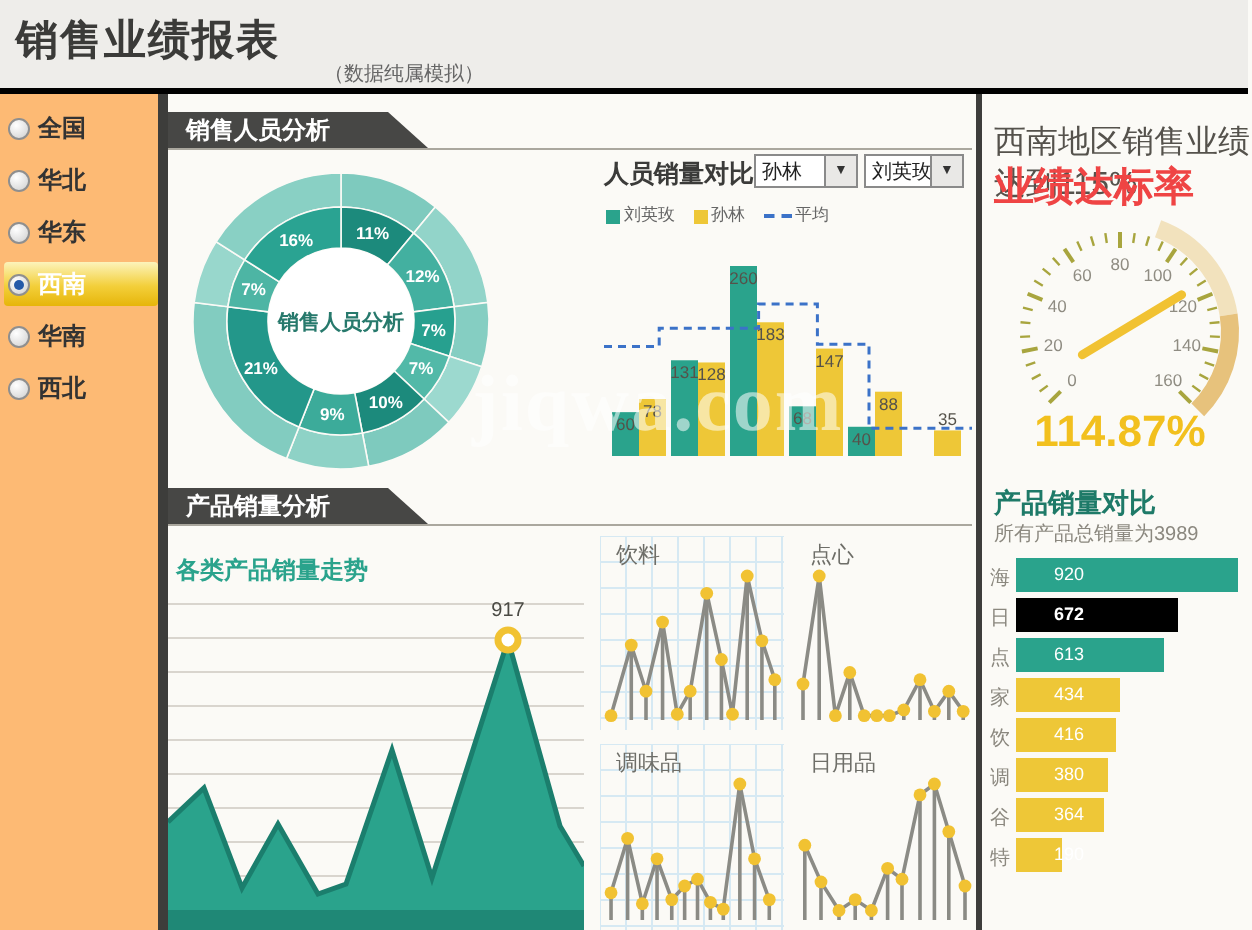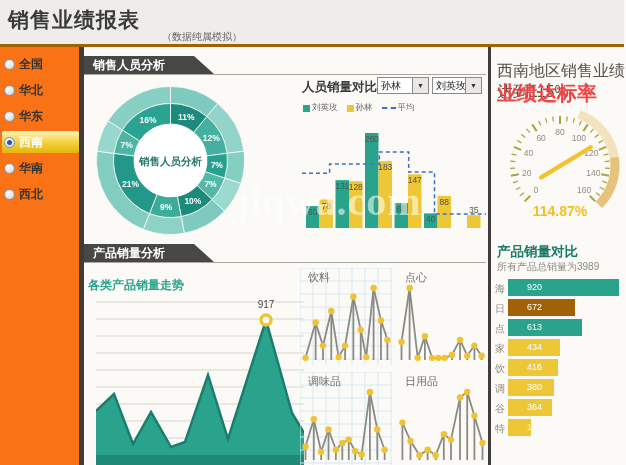--- a/index.html
+++ b/index.html
@@ -1,23 +1,23 @@
 <!DOCTYPE html>
 <html><head>
 <meta charset="utf-8">
 <style>
   html,body{margin:0;padding:0;background:#ddd;}
   #app{position:relative;width:626px;height:465px;background:#fbfaf6;overflow:hidden;
        font-family:"Liberation Sans",sans-serif;}
   .abs{position:absolute;}
   header{position:absolute;left:0;top:0;width:624px;height:44px;background:#eeedea;
-         border-bottom:3px solid #a16207;z-index:3;}
+         border-bottom:3px solid #000000;z-index:3;}
   .title{position:absolute;left:8px;top:6px;font-size:21px;font-weight:bold;color:#3b3b39;letter-spacing:1px;}
   .subtitle{position:absolute;left:162px;top:18px;font-size:10px;color:#666;margin-top:12px;}
-  .sidebar{position:absolute;left:0;top:47px;width:79px;height:418px;background:#f97316;
+  .sidebar{position:absolute;left:0;top:47px;width:79px;height:418px;background:#fdba74;
            padding-top:6px;box-sizing:border-box;}
   .side-item{display:flex;align-items:center;gap:4px;height:22px;margin:0 0 4px 2px;
              padding-left:2px;font-size:12px;font-weight:bold;color:#333;cursor:pointer;}
   .side-item.sel{background:linear-gradient(#fcf3bb,#f3cf3a 55%,#e6b50a);color:#fff;border-radius:2px;}
   .radio{width:11px;height:11px;border-radius:50%;border:1px solid #8f8f8f;
          background:radial-gradient(circle at 35% 30%,#fff,#cfcfcf);box-sizing:border-box;
          position:relative;flex:0 0 auto;}
   .radio.on::after{content:"";position:absolute;left:2px;top:2px;width:5px;height:5px;
          border-radius:50%;background:#2459a8;}
   .vdiv{position:absolute;top:44px;bottom:0;background:#3d3d3b;z-index:2;}
@@ -31,21 +31,21 @@
   .combo-text{flex:1;padding-left:3px;white-space:nowrap;overflow:hidden;}
   .combo-btn{width:15px;height:100%;background:#e9e8e6;border-left:1px solid #8a8a8a;font-size:7px;
          color:#333;display:flex;align-items:center;justify-content:center;}
   .legend{left:303px;top:102px;display:flex;gap:9px;align-items:center;font-size:8.5px;color:#666;}
   .legend .sw{width:7px;height:7px;display:inline-block;margin-right:2px;}
   .legend .dash{width:14px;border-top:2px dashed #3b72c8;display:inline-block;margin-right:2px;}
   .legend .li{display:flex;align-items:center;}
   .trend-title{left:88px;top:277px;font-size:12px;font-weight:bold;color:#2aa38c;}
   .note{left:497px;top:61px;font-size:16px;color:#55524c;}
   .gauge-title{left:497px;top:80px;font-size:20px;font-weight:bold;color:#ef4444;}
-  .gauge-value{left:494px;top:203px;width:132px;text-align:center;font-size:14px;font-weight:bold;color:#f2c01e;}
+  .gauge-value{left:494px;top:203px;width:132px;text-align:center;font-size:22px;font-weight:bold;color:#f2c01e;}
   .hbar-title{left:497px;top:243px;font-size:13.5px;font-weight:bold;color:#1e7a68;}
   .hbar-sub{left:497px;top:260px;font-size:10px;color:#8b887f;}
   #hbars{left:493px;top:278px;width:133px;}
   .hrow{position:relative;height:20px;}
   .hrow .hlabel{position:absolute;left:2px;top:4px;font-size:10px;color:#8b887f;}
   .hrow .hbar{position:absolute;left:15px;top:1px;height:17px;}
   .hrow .hval{font-size:9px;color:#fff;line-height:17px;padding-left:19px;display:block;}
   .watermark{position:absolute;left:236px;top:178px;font-family:Liberation Serif, serif;font-size:40px;
              font-weight:bold;color:rgba(255,255,255,0.55);z-index:40;pointer-events:none;letter-spacing:1px;}
 </style>
@@ -171,21 +171,21 @@
         <text x="171.75" y="96.71153846153847" text-anchor="middle" font-size="8.5" fill="#55524a">35</text>
         <path d="M0,57.2 H27.6 V48.1 H77.3 V36.0 H106.7 V56.1 H132.5 V98.1 H184" fill="none" stroke="#3b72c8" stroke-width="1.5" stroke-dasharray="4 3"></path>
       </svg></div>
 
   <div class="banner" style="top:244px;">
     <span>产品销量分析</span>
   </div>
   <div class="banner-line" style="top:262px;"></div>
 
   <div class="abs trend-title">各类产品销量走势</div>
-  <div id="trend" class="abs" style="left:84px;top:292px;width:208px;height:173px;margin-left:12px;"><svg width="208" height="173">
+  <div id="trend" class="abs" style="left:84px;top:292px;width:208px;height:173px;"><svg width="208" height="173">
         <line x1="0" y1="10" x2="208" y2="10" stroke="#d9d5ce" stroke-width="1"></line>
         <line x1="0" y1="27" x2="208" y2="27" stroke="#d9d5ce" stroke-width="1"></line>
         <line x1="0" y1="44" x2="208" y2="44" stroke="#d9d5ce" stroke-width="1"></line>
         <line x1="0" y1="61" x2="208" y2="61" stroke="#d9d5ce" stroke-width="1"></line>
         <line x1="0" y1="78" x2="208" y2="78" stroke="#d9d5ce" stroke-width="1"></line>
         <line x1="0" y1="95" x2="208" y2="95" stroke="#d9d5ce" stroke-width="1"></line>
         <line x1="0" y1="112" x2="208" y2="112" stroke="#d9d5ce" stroke-width="1"></line>
         <line x1="0" y1="129" x2="208" y2="129" stroke="#d9d5ce" stroke-width="1"></line>
         <line x1="0" y1="146" x2="208" y2="146" stroke="#d9d5ce" stroke-width="1"></line>
         <polygon points="0,119 18,102 37,152 55,120 75,155 89,150 112,83 132,147 170,28 196,121 208,141 208,163 0,163" fill="#2aa38c"></polygon>
@@ -397,21 +397,21 @@
     <div class="abs hbar-sub">所有产品总销量为3989</div>
     <div id="hbars" class="abs">
         <div class="hrow">
           <span class="hlabel">海</span>
           <div class="hbar" style="width: 111px; background: rgb(42, 163, 140);">
             <span class="hval">920</span>
           </div>
         </div>
         <div class="hrow">
           <span class="hlabel">日</span>
-          <div class="hbar" style="width: 67px; background: #a16207;">
+          <div class="hbar" style="width: 81px; background: #000000; font-weight: bold;">
             <span class="hval">672</span>
           </div>
         </div>
         <div class="hrow">
           <span class="hlabel">点</span>
           <div class="hbar" style="width: 74px; background: rgb(42, 163, 140);">
             <span class="hval">613</span>
           </div>
         </div>
         <div class="hrow">

